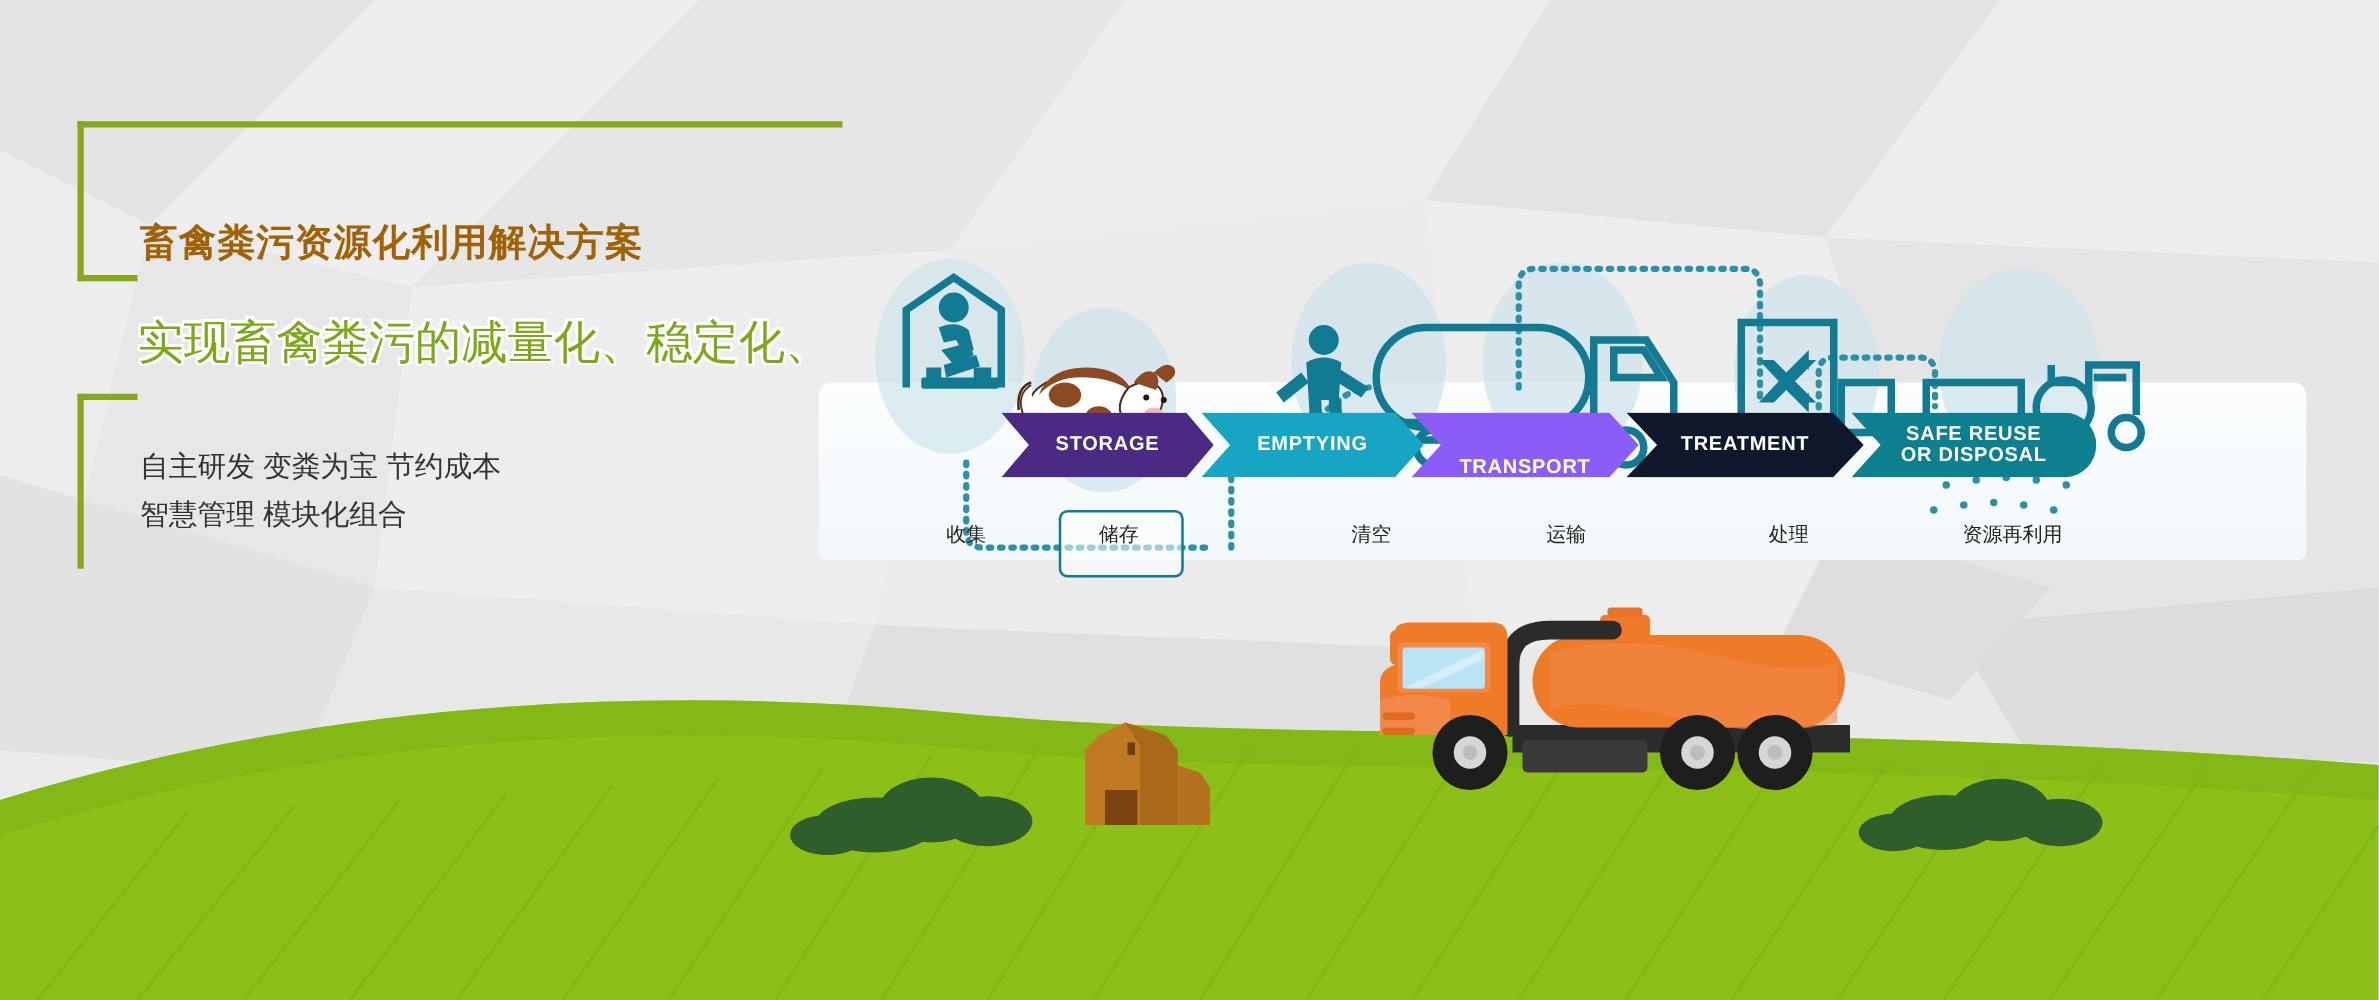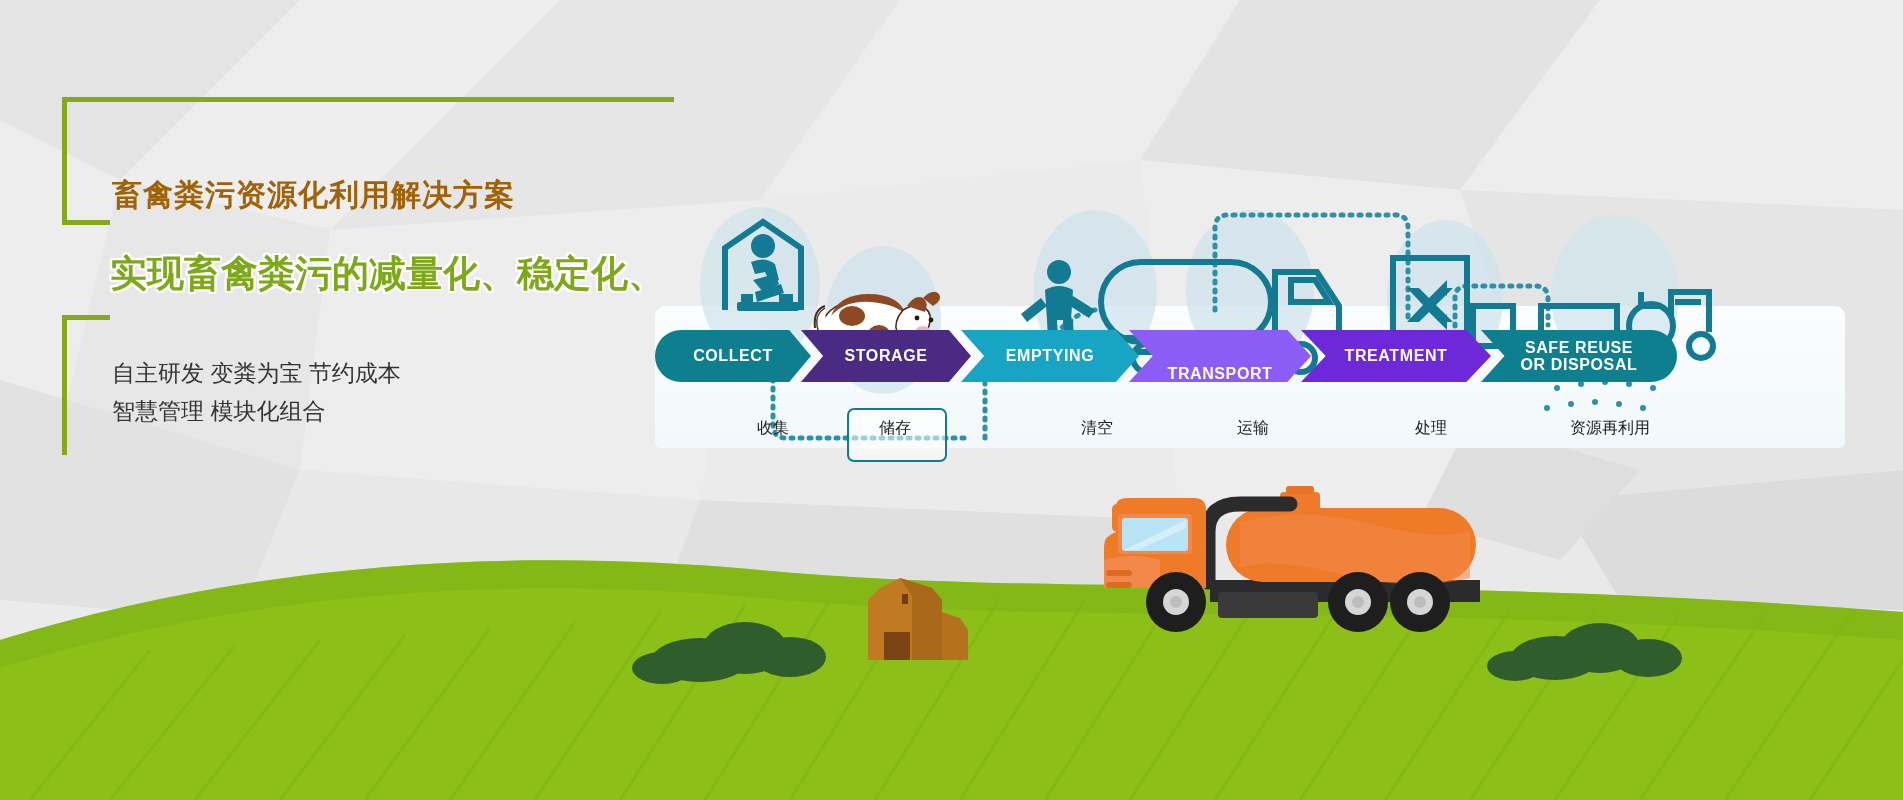--- a/index.html
+++ b/index.html
@@ -21,21 +21,21 @@
   .frame-notch-top{position:absolute;left:62px;top:220px;width:48px;height:5px;background:#86a81f;}
   .frame-notch-bot{position:absolute;left:62px;top:315px;width:48px;height:5px;background:#86a81f;}
 
   .headline{
     position:absolute;left:112px;top:178px;width:600px;
     font-size:30px;font-weight:bold;letter-spacing:1px;color:#a16207;
     line-height:1.15;white-space:nowrap;
   }
   .subhead{
     position:absolute;left:110px;top:248px;width:620px;
-    font-size:37px;font-weight:bold;color:#7da818;line-height:1.38;
+    font-size:37px;font-weight:normal;color:#7da818;line-height:1.38;
     text-shadow:
       -2px -2px 0 #fff, 2px -2px 0 #fff, -2px 2px 0 #fff, 2px 2px 0 #fff,
       0 -2px 0 #fff, 0 2px 0 #fff, -2px 0 0 #fff, 2px 0 0 #fff;
   }
   .subhead div{white-space:nowrap;}
   .taglines{
     position:absolute;left:112px;top:355px;width:560px;
     font-size:23px;color:#333;line-height:1.65;
   }
   .taglines div{white-space:nowrap;}
@@ -273,38 +273,33 @@
 
     <div class="stage-label" style="left:48px;top:298px;width:140px;">收集</div>
     <div class="stage-label" style="left:170px;top:298px;width:140px;">储存</div>
     <div class="stage-label" style="left:372px;top:298px;width:140px;">清空</div>
     <div class="stage-label" style="left:528px;top:298px;width:140px;">运输</div>
     <div class="stage-label" style="left:706px;top:298px;width:140px;">处理</div>
     <div class="stage-label" style="left:870px;top:298px;width:170px;">资源再利用</div>
   </div>
 
   <div class="chev-bar">
-    <div class="chev" style="left:0px;width:156px;background:#0d7f8f;
-                border-radius:26px 0 0 26px;
-                clip-path:polygon(0% 0%,86% 0%,100% 50%,86% 100%,0% 100%);">
-      <span>COLLECT</span>
-    </div>
     <div class="chev" style="left:146px;width:170px;background:#4b2a83;
                 clip-path:polygon(0% 0%,87% 0%,100% 50%,87% 100%,0% 100%,13% 50%);">
       <span>STORAGE</span>
     </div>
     <div class="chev" style="left:306px;width:178px;background:#18a5c4;
                 clip-path:polygon(0% 0%,87% 0%,100% 50%,87% 100%,0% 100%,13% 50%);">
       <span>EMPTYING</span>
     </div>
     <div class="chev" style="left:474px;width:182px;background:#8b5cf6;
                 clip-path:polygon(0% 0%,87% 0%,100% 50%,87% 100%,0% 100%,13% 50%);align-items:flex-end;">
       <span>TRANSPORT</span>
     </div>
-    <div class="chev" style="left:646px;width:190px;background:#6d28d9;
+    <div class="chev" style="left:646px;width:190px;background:#0f172a;
                 clip-path:polygon(0% 0%,87% 0%,100% 50%,87% 100%,0% 100%,13% 50%);">
       <span>TREATMENT</span>
     </div>
     <div class="chev" style="left:826px;width:196px;background:#0d7f8f;
                 border-radius:0 26px 26px 0;
                 clip-path:polygon(0% 0%,100% 0%,100% 100%,0% 100%,12% 50%);
                 flex-direction:column;">
       <span>SAFE REUSE</span>
       <span>OR DISPOSAL</span>
     </div>

